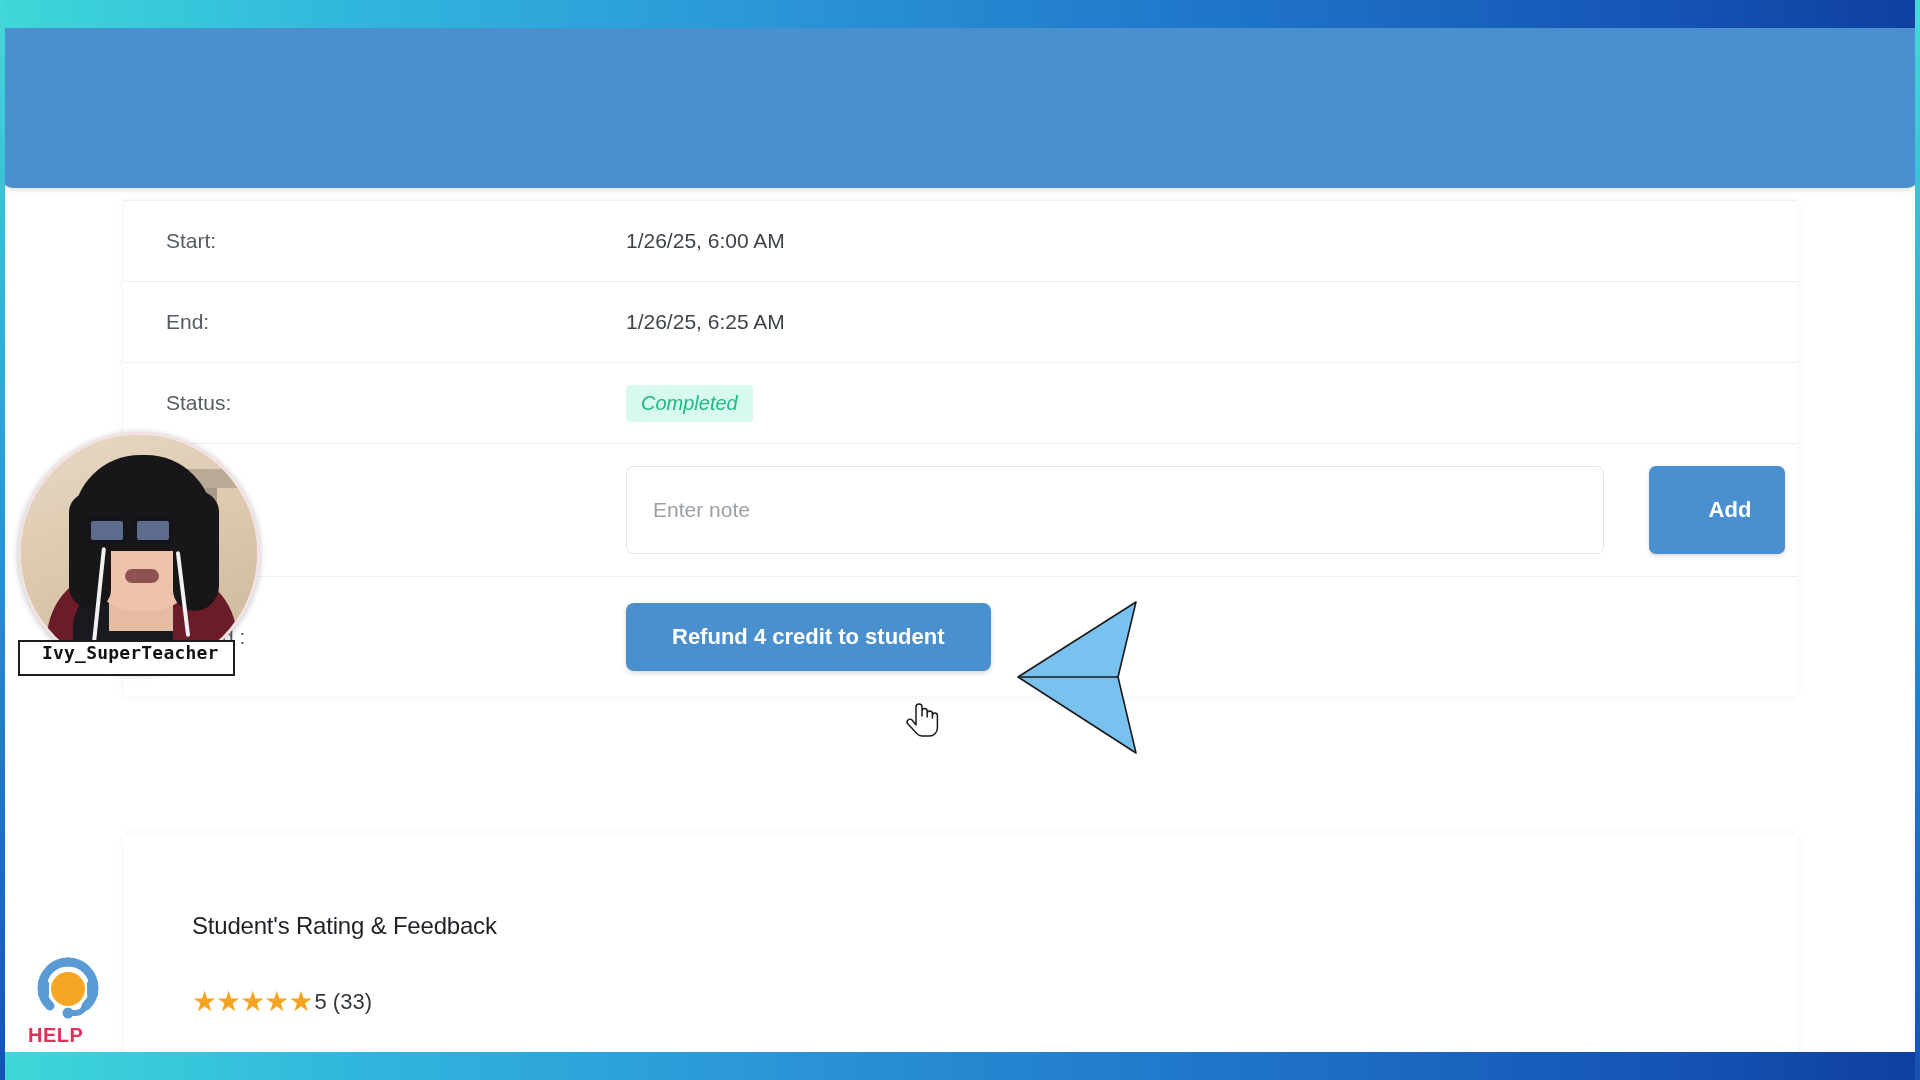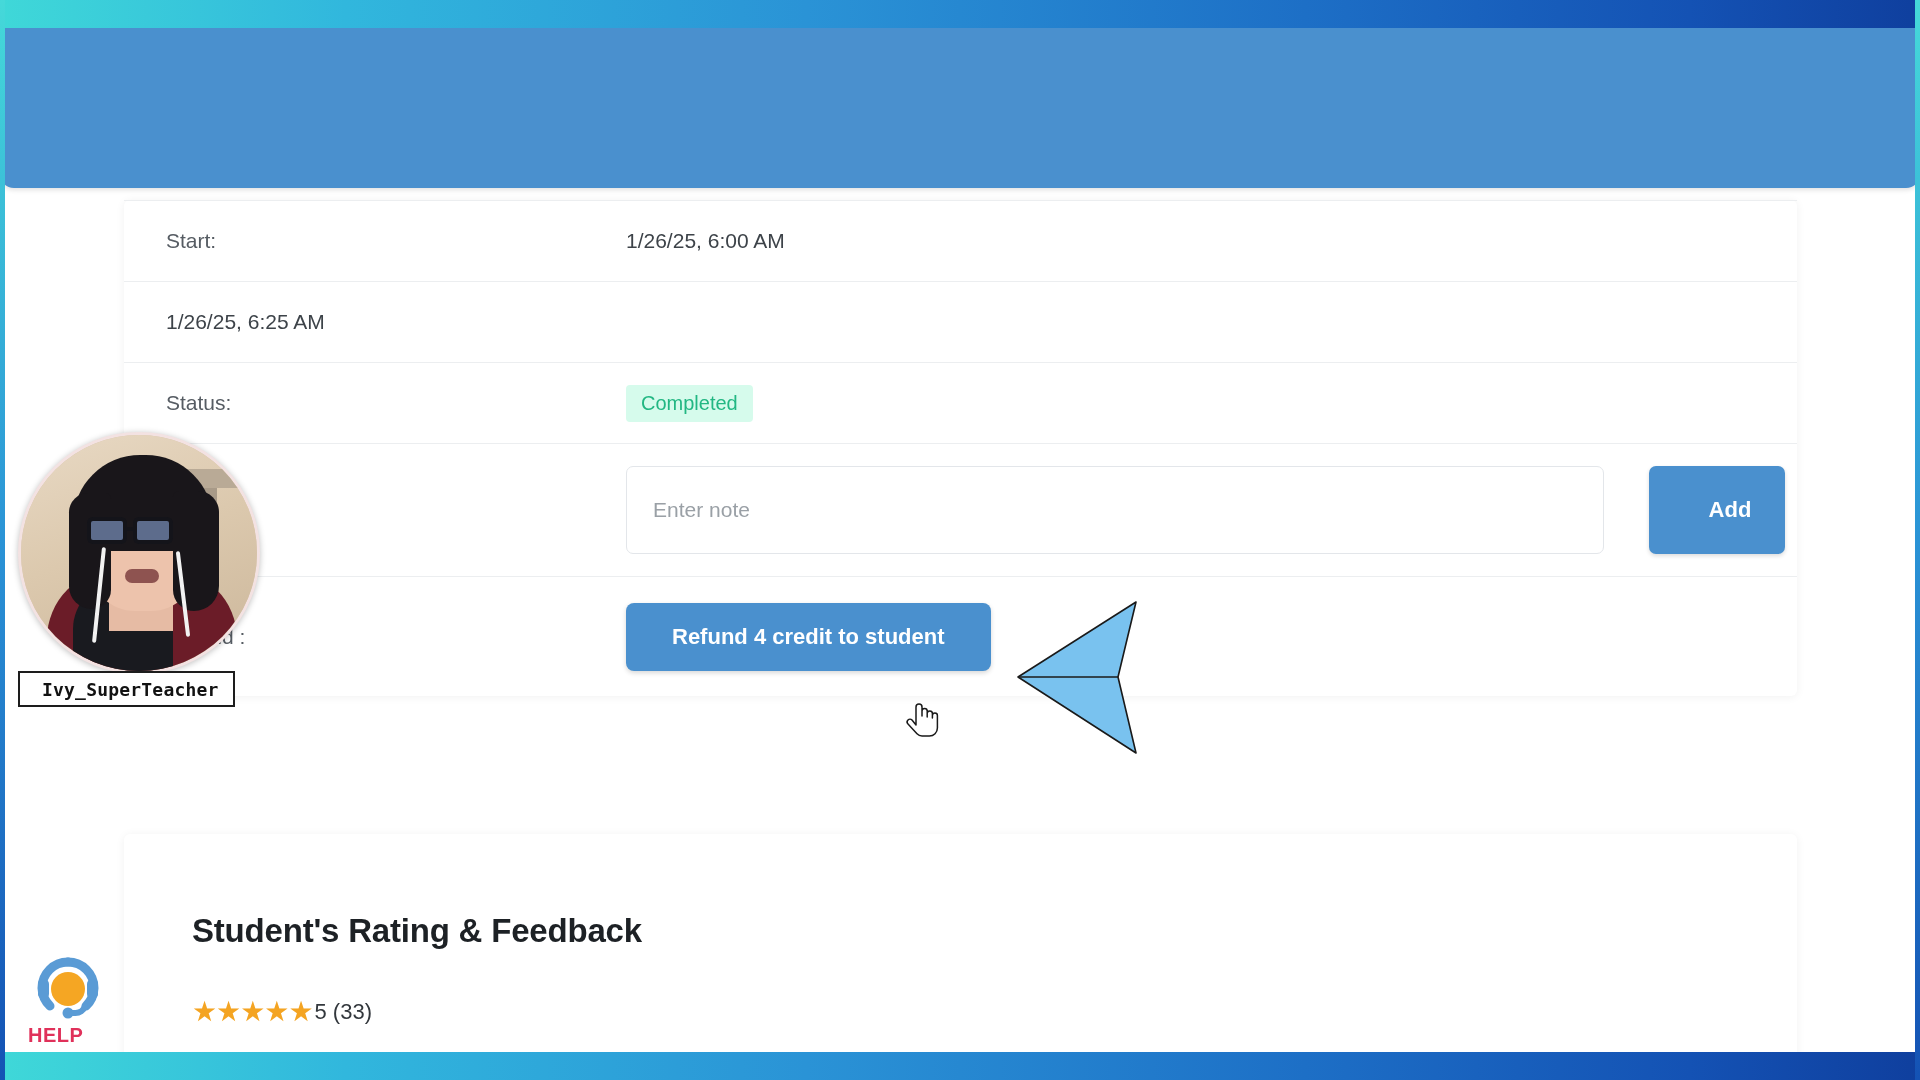--- a/index.html
+++ b/index.html
@@ -61,20 +61,21 @@
   .row-value {
     font-size:21px; color:#3d4349;
   }
   .status-badge {
     display:inline-block;
     background:#d6fbec;
     color:#22b783;
     font-size:20px;
     padding:7px 15px;
     border-radius:4px;
+    font-style:italic;
   }
 
   
   .notes-row { min-height:133px; align-items:center; }
   .note-wrap { display:flex; align-items:stretch;gap:33px; }
   .note-input {
     width:978px; height:88px;
     border:1px solid #e3e6ea; border-radius:7px;
     background:#fff;
     font-size:21px; color:#9aa0a6;
@@ -108,21 +109,21 @@
   }
 
   
   .rating-card {
     position:absolute; left:124px; top:812px; width:1673px; height:330px;
     background:#ffffff; border-radius:6px;
     box-shadow:0 1px 10px rgba(0,0,0,0.06);
     padding:78px 0 0 68px;
   }
   .rating-title {
-    font-size:33px; font-weight:bold; color:#1d2125;
+    font-size:24px; font-weight:normal; color:#1d2125;
     letter-spacing:-0.2px;
   }
   .rating-line {
     margin-top:48px; display:flex; align-items:center;
     font-size:22px; color:#3d4349;
   }
   .stars { color:#f4a422; font-size:28px; letter-spacing:-1px; line-height:1; }
   .rating-score { margin-left:2px; font-size:22px; color:#33383d; }
 
   
@@ -180,22 +181,22 @@
     border:4px solid #14141a; border-radius:6px; background:rgba(150,180,235,0.55);
   }
   .wc-glass-l { left:66px; }
   .wc-glass-r { left:112px; }
   .wc-glass-bridge { position:absolute; left:106px; top:92px; width:8px; height:4px; background:#14141a; }
   .wc-mouth { position:absolute; left:104px; top:134px; width:34px; height:14px; background:#8e5350; border-radius:10px; }
   .wc-cord-l { position:absolute; left:76px; top:112px; width:4px; height:96px; background:#f2f2f2; border-radius:3px; transform:rotate(6deg); }
   .wc-cord-r { position:absolute; left:160px; top:116px; width:4px; height:86px; background:#f2f2f2; border-radius:3px; transform:rotate(-7deg); }
 
   .webcam-name {
-    position:absolute; left:18px; top:649px; z-index:55;
-    display:flex; align-items:center;
+    position:absolute; left:18px; top:618px; z-index:55;
+    display:flex; align-items:flex-start;
     background:#ffffff; border:2px solid #1d1d1d;
     height:36px;
   }
   .wn-bar { width:10px; background:#f0a826; }
   .wn-text {
     font-family:"DejaVu Sans Mono", monospace;
     font-size:18px; font-weight:bold; color:#121212;
     padding:0 14px 0 12px; display:flex; align-items:center;
     letter-spacing:0.2px;
   }
@@ -225,20 +226,21 @@
   <div class="header-band"></div>
 
   <div class="detail-card">
 
     <div class="detail-row">
       <div class="row-label">Start:</div>
       <div class="row-value">1/26/25, 6:00 AM</div>
     </div>
 
     <div class="detail-row">
+      <div class="row-label">End:</div>
       <div class="row-value">1/26/25, 6:25 AM</div>
     </div>
 
     <div class="detail-row">
       <div class="row-label">Status:</div>
       <div class="row-value">
         <span class="status-badge">Completed</span>
       </div>
     </div>
 

